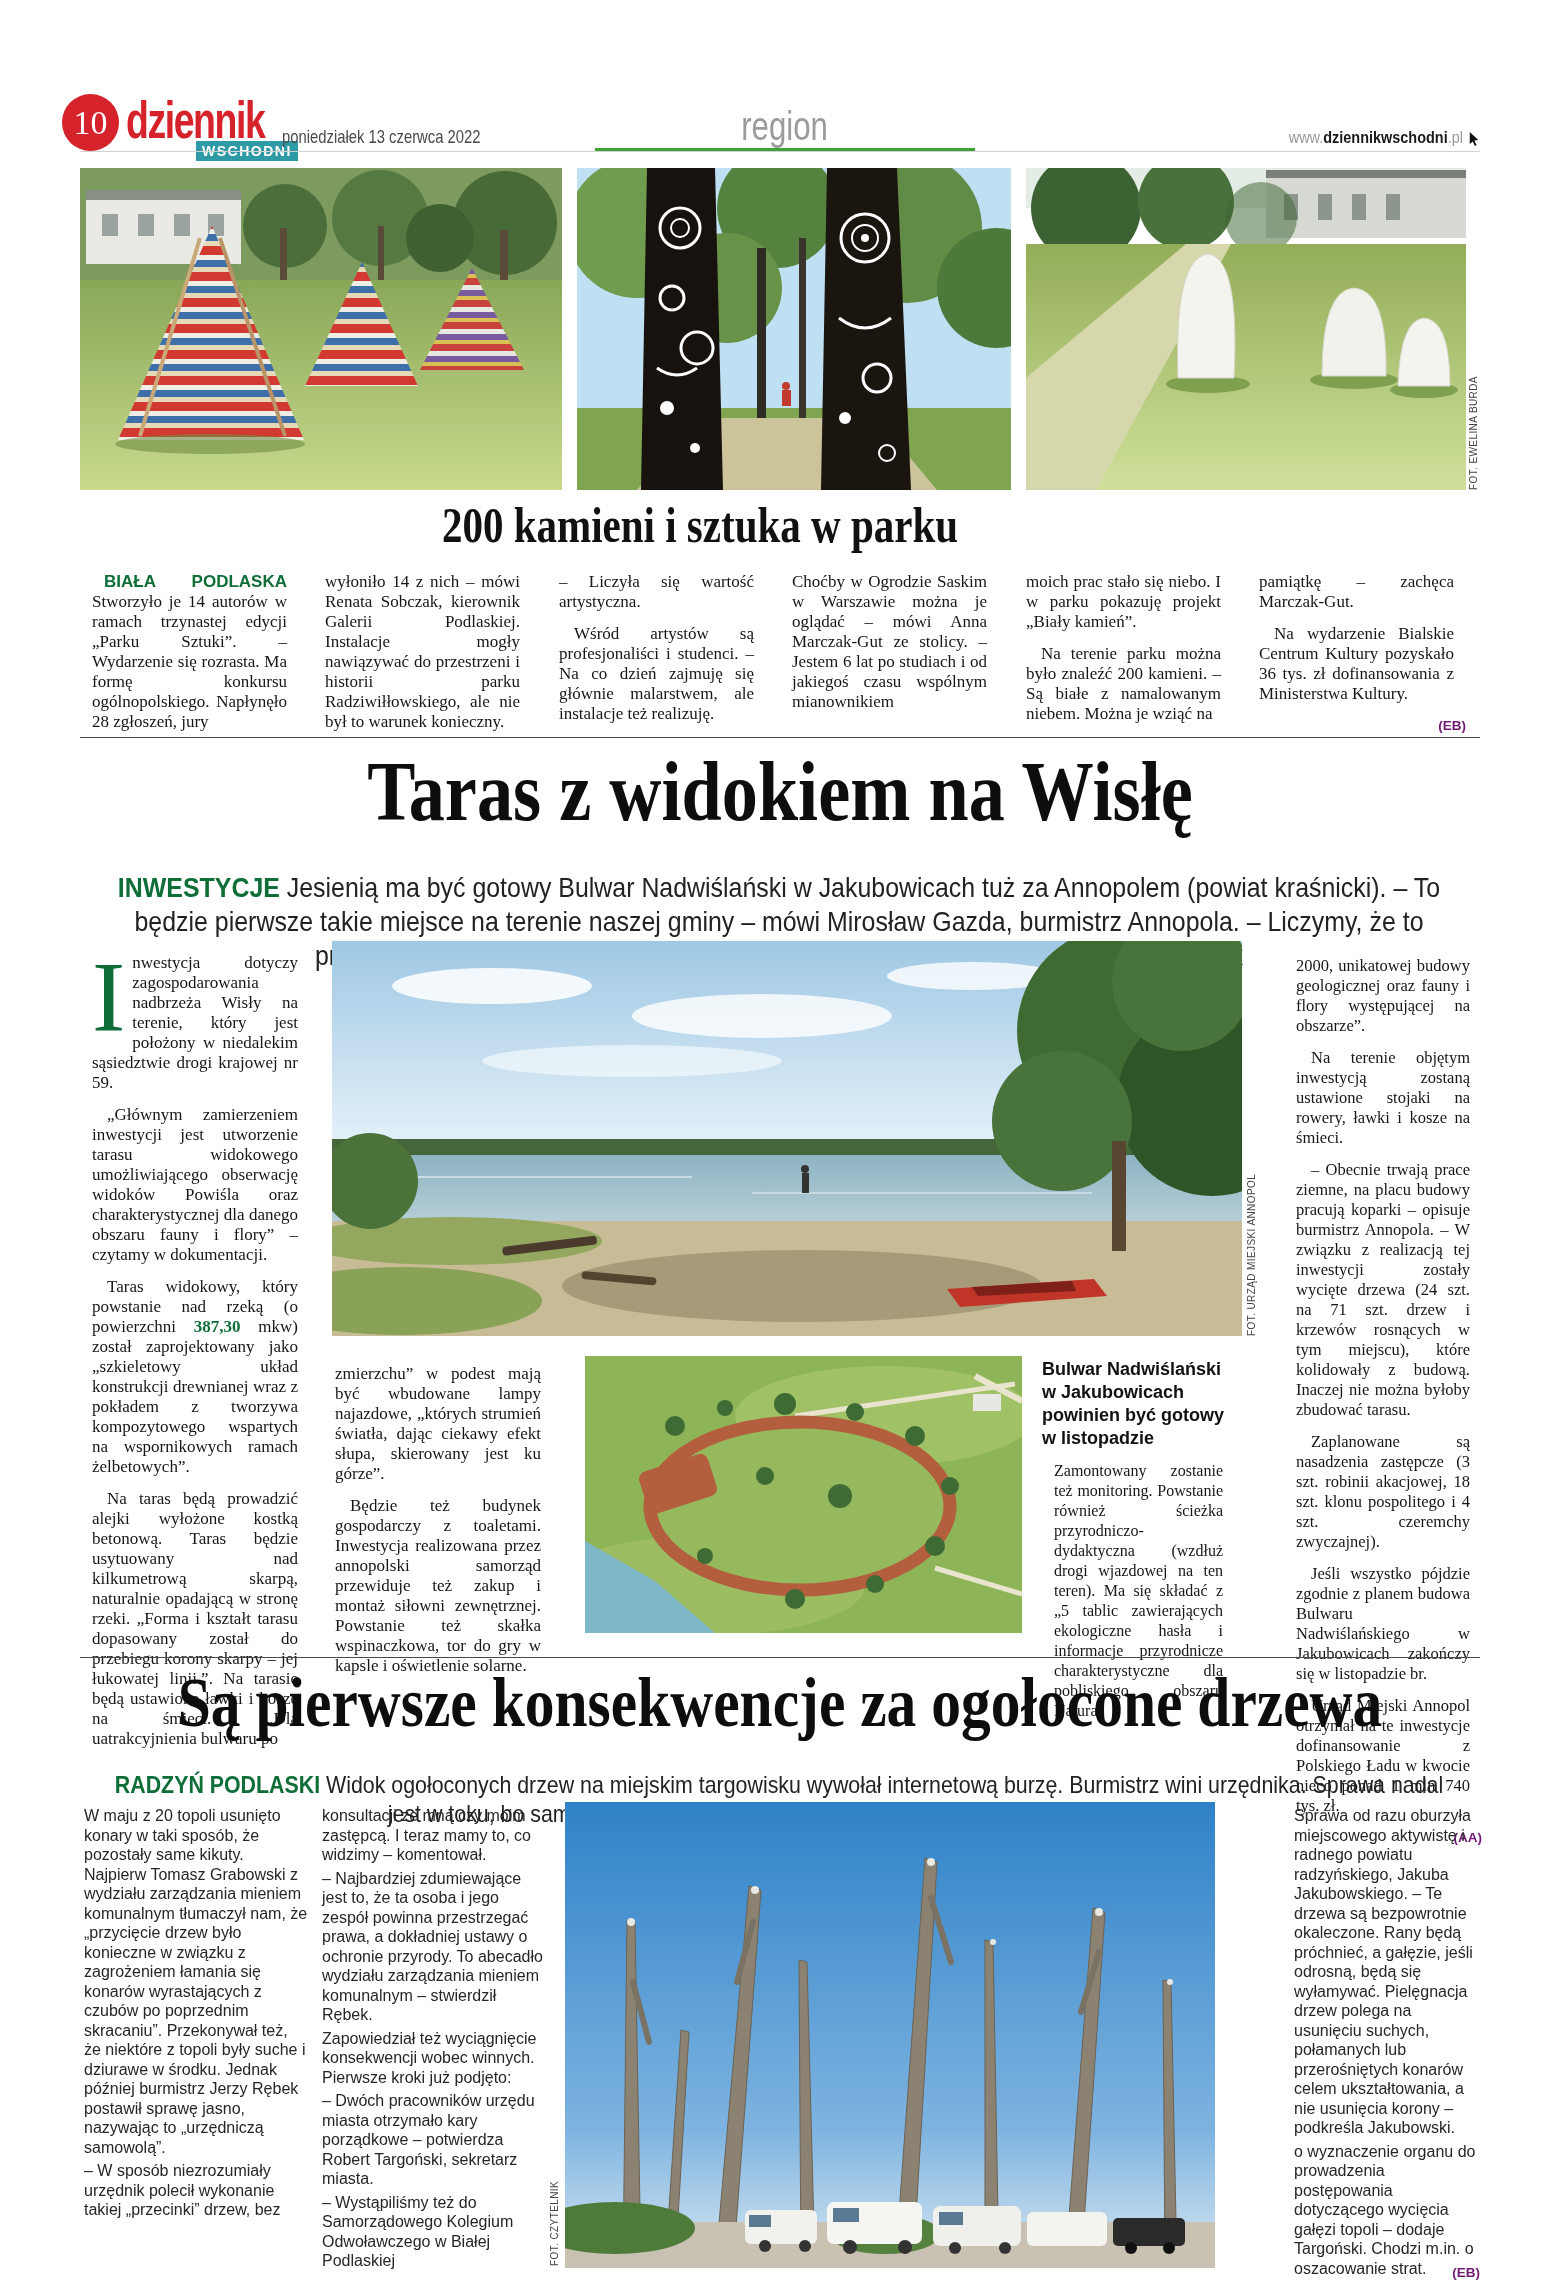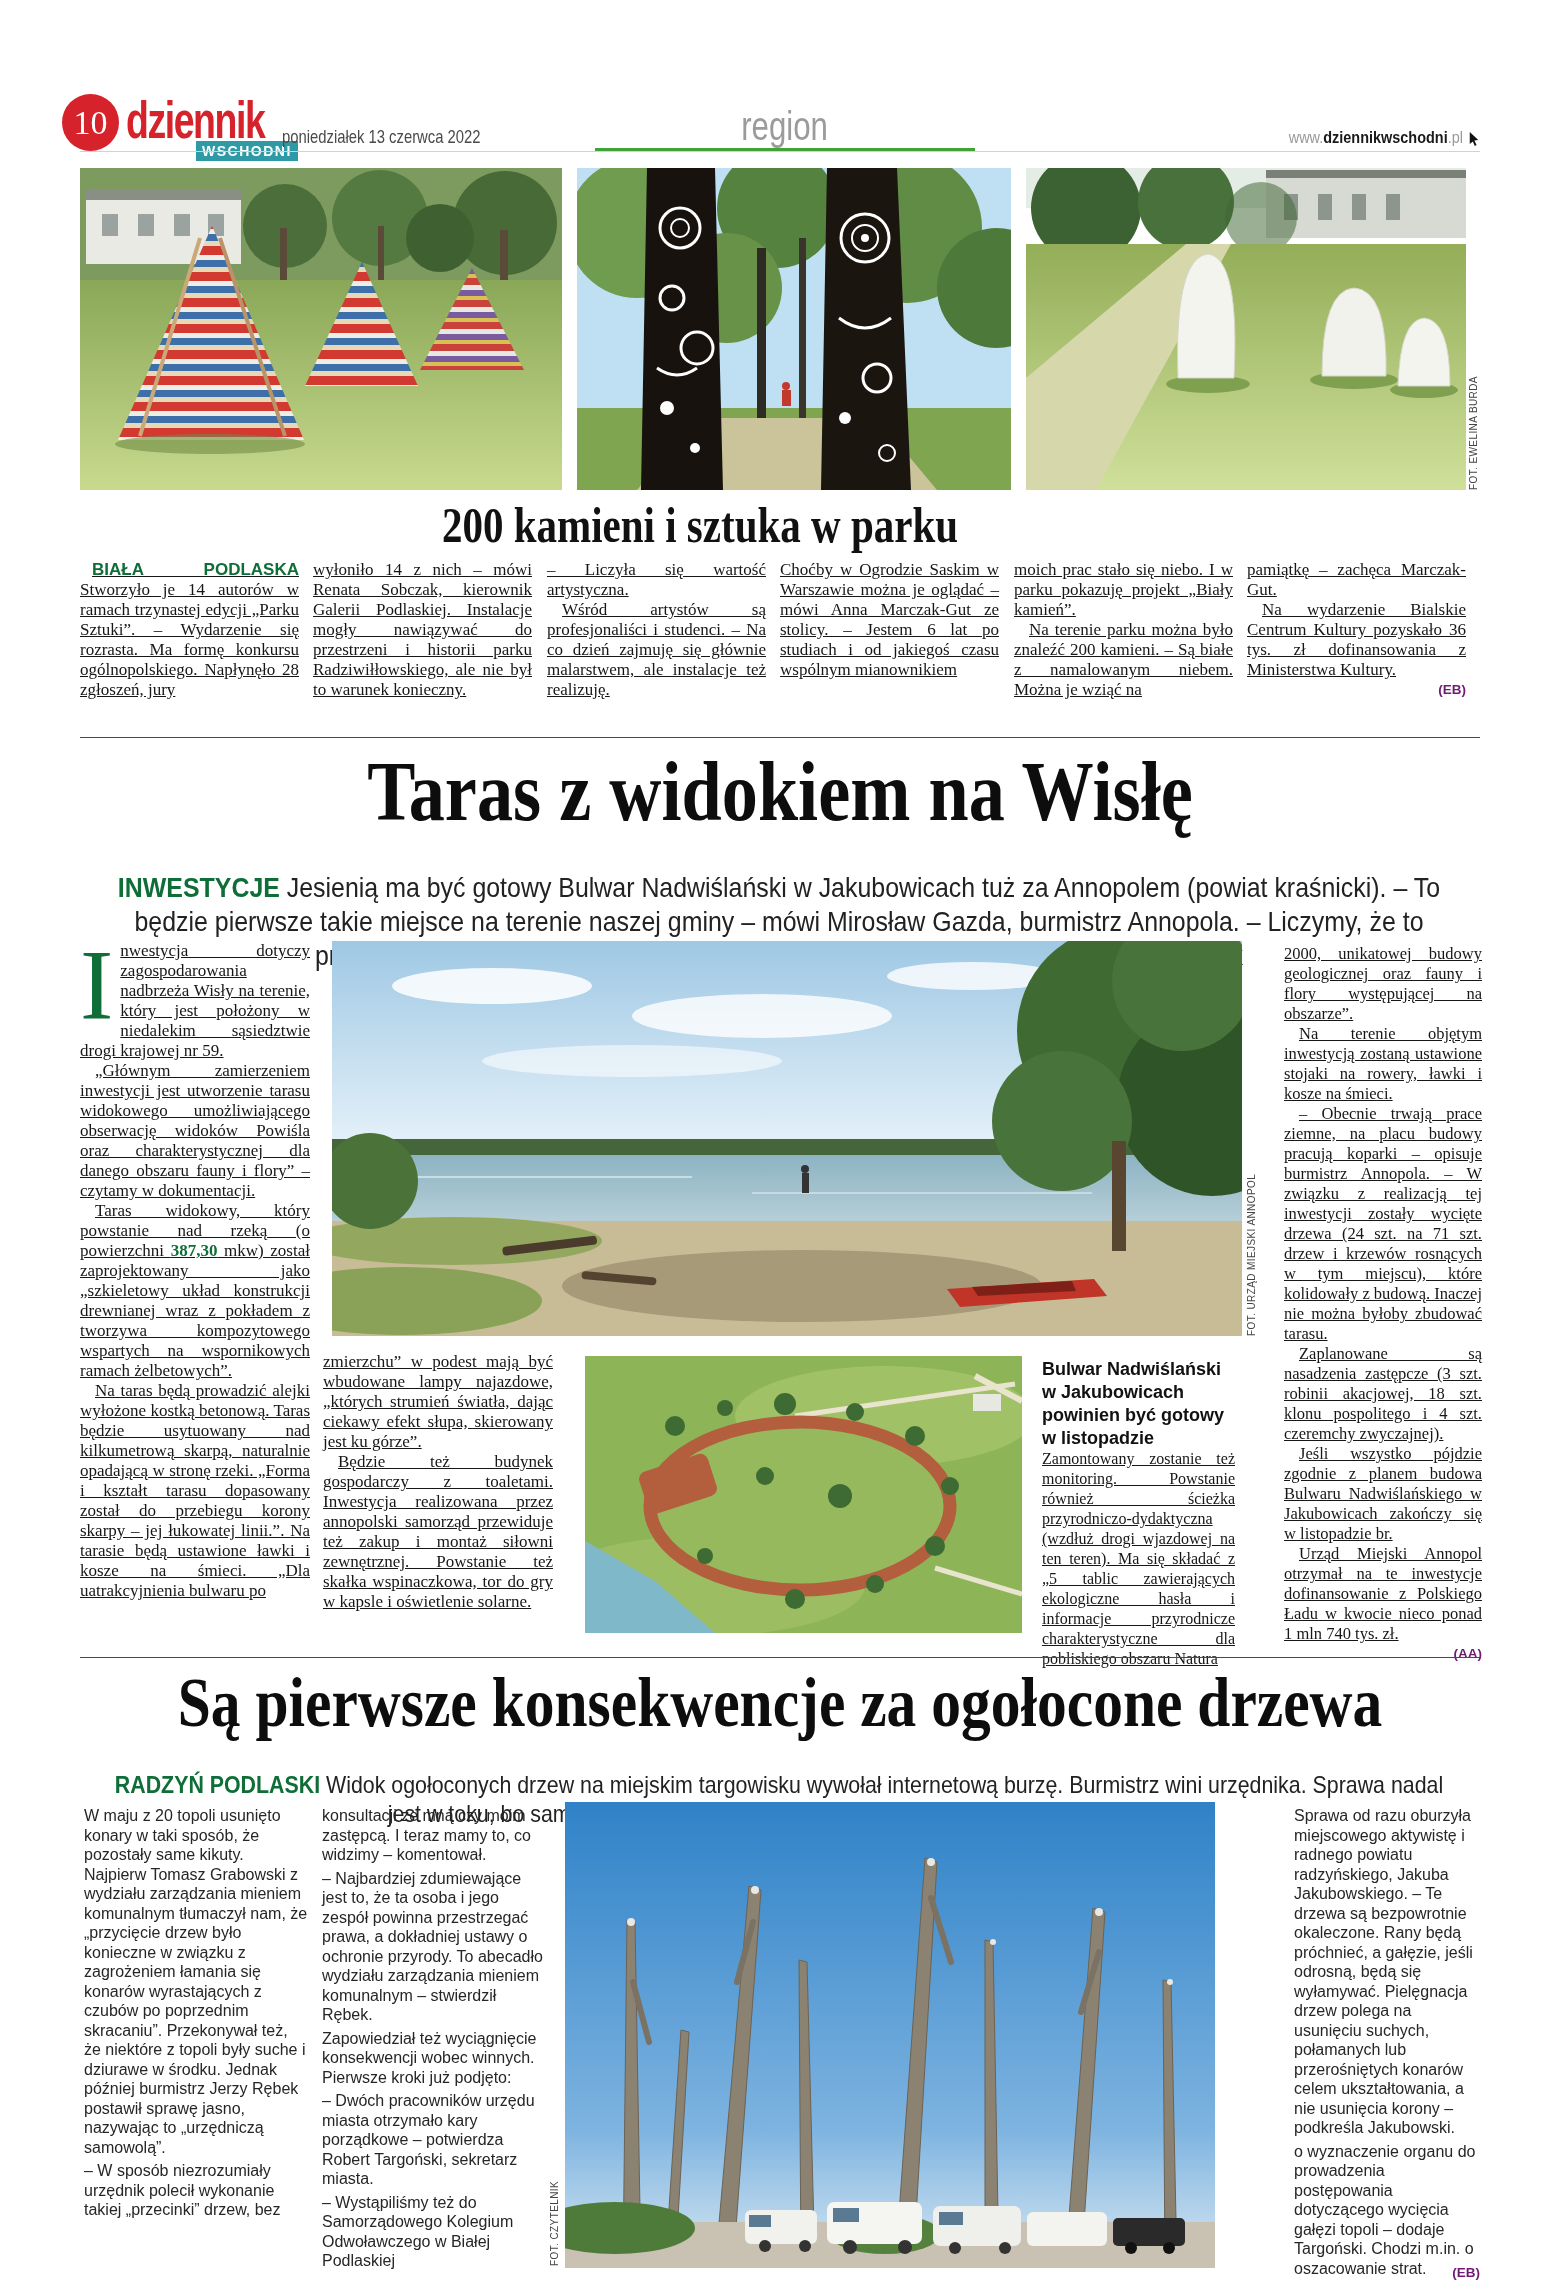--- a/index.html
+++ b/index.html
@@ -27,21 +27,21 @@
   .site .lite{color:#9a9a9a;} .site .strong{color:#1a1a1a;font-weight:bold;}
   .cursor{display:inline-block;margin-left:2px;vertical-align:-3px;}
   
   .ph{position:absolute;overflow:hidden;}
   .ph svg{display:block;width:100%;height:100%;}
   .vcredit{position:absolute;writing-mode:vertical-rl;transform:rotate(180deg);
            font-family:"Liberation Sans",sans-serif;font-size:10px;color:#444;
            letter-spacing:.4px;white-space:nowrap;}
   
   .serifcol{position:absolute;font-size:17px;line-height:20px;text-align:justify;color:#161616;}
-  .serifcol p{margin:0;text-decoration:underline;}
+  .serifcol p{margin:12px;}
   p.ind{text-indent:15px;}
   .kick{color:#0f6e38;font-family:"Liberation Sans",sans-serif;font-weight:bold;}
   .grn{color:#0f6e38;font-weight:bold;}
   .byline{font-family:Liberation Sans, sans-serif;font-weight:bold;font-size:13.5px;
           text-align:right;color:#701a75;}
   .title1{position:absolute;left:700px;top:496px;white-space:nowrap;font-weight:bold;
           font-size:50px;color:#111;transform:translateX(-50%) scaleX(.82);}
   .rule{position:absolute;left:80px;width:1400px;border-top:1px solid #4a4a4a;}
   .bighead{position:absolute;left:780px;white-space:nowrap;font-weight:bold;color:#0d0d0d;}
   .h2{top:742px;font-size:85px;transform:translateX(-50%) scaleX(.85);}

